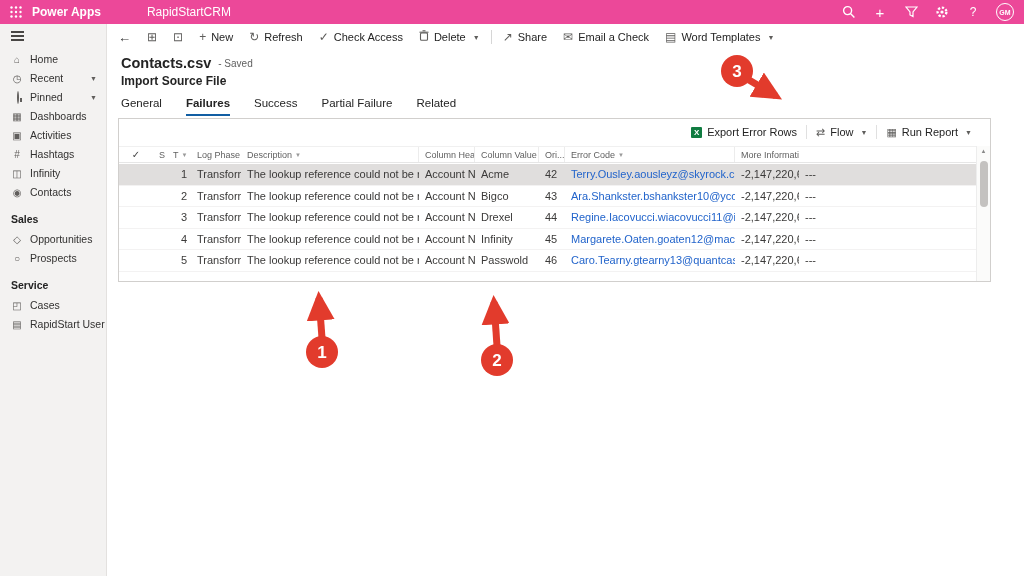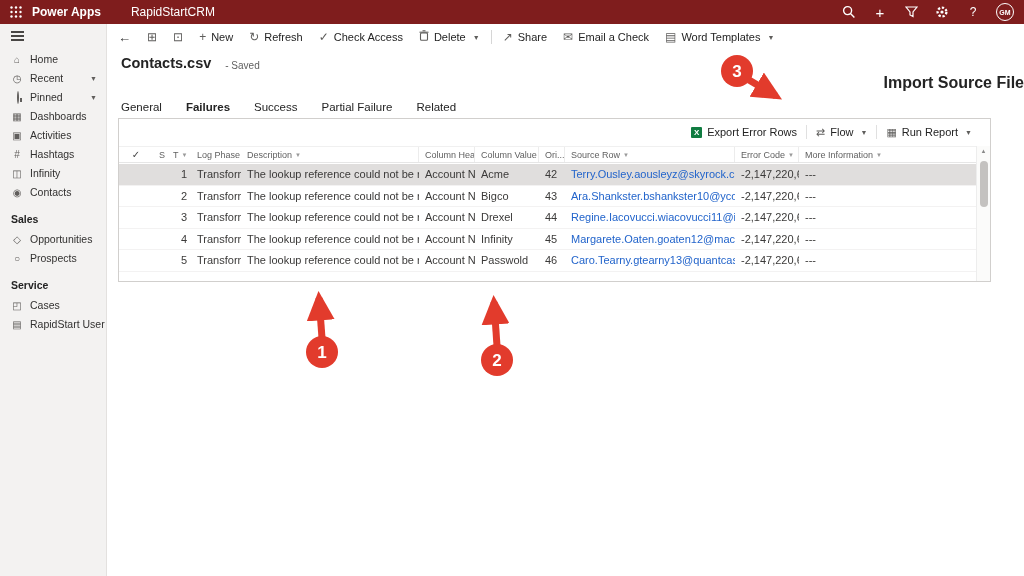--- a/index.html
+++ b/index.html
@@ -1,23 +1,23 @@
 <!DOCTYPE html>
 <html><head>
 <meta charset="utf-8">
 <style>
   * { margin:0; padding:0; box-sizing:border-box; }
   html,body { width:1024px; height:576px; overflow:hidden; }
   body { font-family:"Liberation Sans", sans-serif; background:#fff; position:relative; color:#242424; }
 
   
-  .topbar { position:absolute; top:0; left:0; right:0; height:24px; background:#7f1d1d; color:#fff; display:flex; align-items:center; z-index:5; }
+  .topbar { position:absolute; top:0; left:0; right:0; height:24px; background:#ec4899; color:#fff; display:flex; align-items:center; z-index:5; }
   .waffle { width:32px; height:24px; display:flex; align-items:center; justify-content:center; cursor:pointer; }
   .app-name { font-size:12px; font-weight:700; margin-right:30px; white-space:nowrap; cursor:pointer; }
-  .env-name { font-size:12px; white-space:nowrap; cursor:pointer; }
+  .env-name { font-size:12px; white-space:nowrap; cursor:pointer;margin-left:16px; }
   .topbar-right { margin-left:auto; display:flex; align-items:center; gap:15px; padding-right:10px; }
   .tb-icon { width:16px; height:16px; display:flex; align-items:center; justify-content:center; color:#fff; cursor:pointer; }
   .tb-plus { font-size:15px; font-weight:300; }
   .tb-help { font-size:12px; }
   .avatar { width:18px; height:18px; border-radius:50%; border:1.5px solid #fff; color:#fff; font-size:7px; font-weight:700; display:flex; align-items:center; justify-content:center; cursor:pointer; }
 
   
   .sidebar { position:absolute; top:24px; left:0; bottom:0; width:107px; background:#f3f2f1; border-right:1px solid #e3e1df; font-size:10.5px; color:#323130; z-index:4; }
   .hamburger { margin:7px 0 9px 11px; width:13px; cursor:pointer; }
   .hamburger span { display:block; width:13px; height:1.6px; background:#484644; margin:2.6px 0; }
@@ -31,24 +31,24 @@
   
   .main { position:absolute; left:107px; top:24px; right:0; bottom:0; background:#fff; }
   .cmdbar { height:26px; display:flex; align-items:center; font-size:11px; color:#242424; padding-left:3px; }
   .cmd { display:flex; align-items:center; gap:5px; padding:0 8px; height:26px; cursor:pointer; white-space:nowrap; }
   .cmd-icon { font-size:12px; color:#5f5e5c; }
   .chev { font-size:7px; color:#5f5e5c; margin-left:2px; }
   .vsep { width:1px; height:14px; background:#d6d6d6; margin:0 3px; flex:0 0 1px; }
   .back { font-size:13px; color:#333; }
 
   .page-header { margin:5px 0 0 14px; }
-  .title-line { display:flex; align-items:flex-end; gap:14px; }
+  .title-line { display:flex; align-items:center; gap:7px; }
   .page-title { font-size:14.5px; font-weight:700; color:#242424; }
   .save-status { font-size:10px; color:#616161; }
-  .page-subtitle { font-size:16px; font-weight:700; color:#242424; margin-top:3px;text-align:right; }
+  .page-subtitle { font-size:12px; font-weight:700; color:#242424; margin-top:3px; }
 
   .tabs { display:flex; gap:24px; margin:9px 0 0 14px; font-size:11.5px; color:#242424;align-items:center; }
   .tab { padding-bottom:5px; cursor:pointer; border-bottom:2px solid transparent; }
   .tab.active { font-weight:700; border-bottom-color:#115ea3; }
 
   
   .card { position:absolute; left:11px; right:33px; top:94px; height:164px; border:1px solid #d1cfcd; background:#fff; }
   .card-toolbar { position:absolute; top:0; right:18px; height:26px; display:flex; align-items:center; gap:9px; font-size:11px; color:#242424; }
   .tool { display:flex; align-items:center; gap:5px; cursor:pointer; white-space:nowrap; }
   .excel-icon { width:11px; height:11px; background:#107c41; color:#fff; font-size:8px; font-weight:700; display:flex; align-items:center; justify-content:center; border-radius:1px; }
@@ -298,24 +298,20 @@
       <div class="hcell b-r">
           <span>Column Headi...</span>
         </div>
       <div class="hcell b-r">
           <span>Column Value</span>
         </div>
       <div class="hcell b-r">
           <span>Ori...</span>
         </div>
       <div class="hcell b-r">
-          <span>Source Row</span>
-          <span class="hchev">▼</span>
-        </div>
-      <div class="hcell b-r">
           <span>Error Code</span>
           <span class="hchev">▼</span>
         </div>
       <div class="hcell">
           <span>More Information</span>
           <span class="hchev">▼</span>
         </div>
     </div>
 
     <div class="grid-rows">

